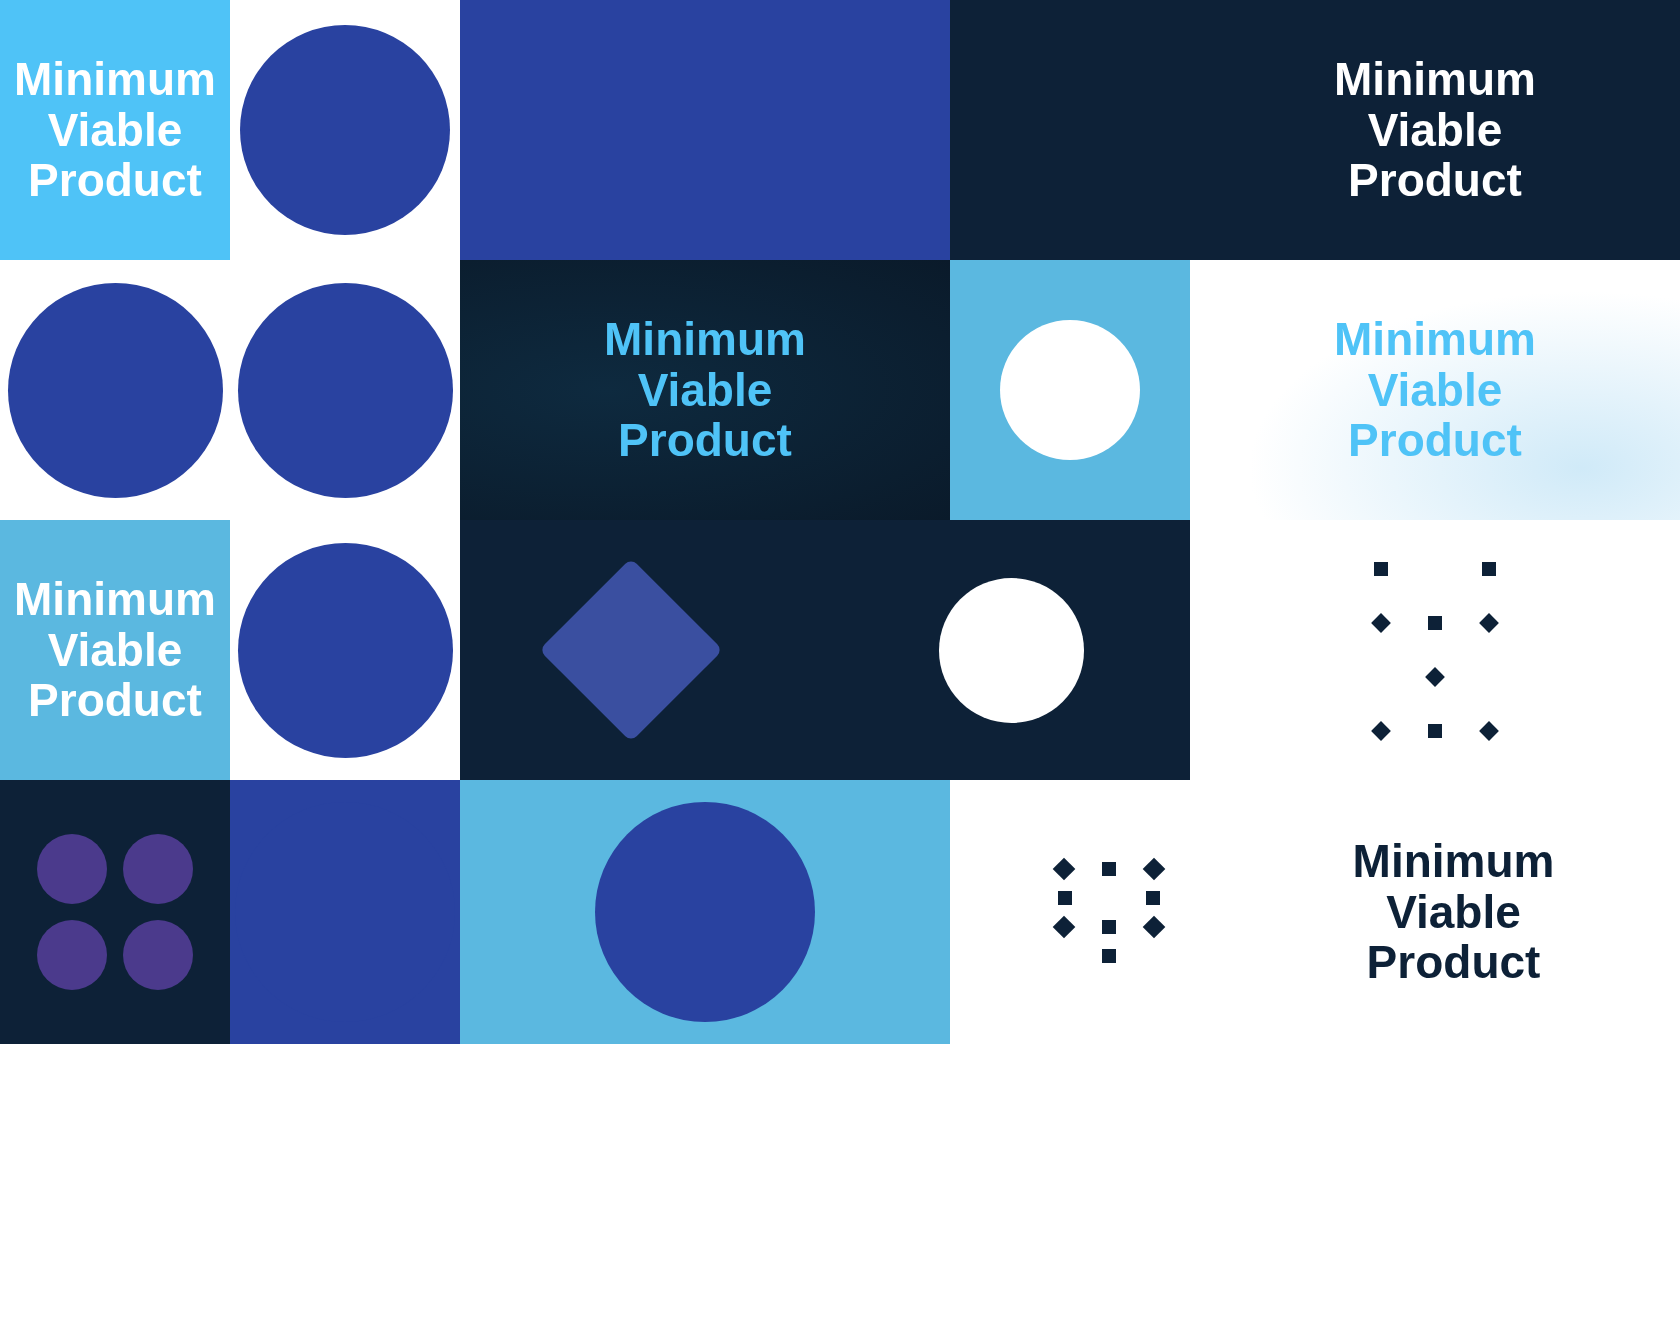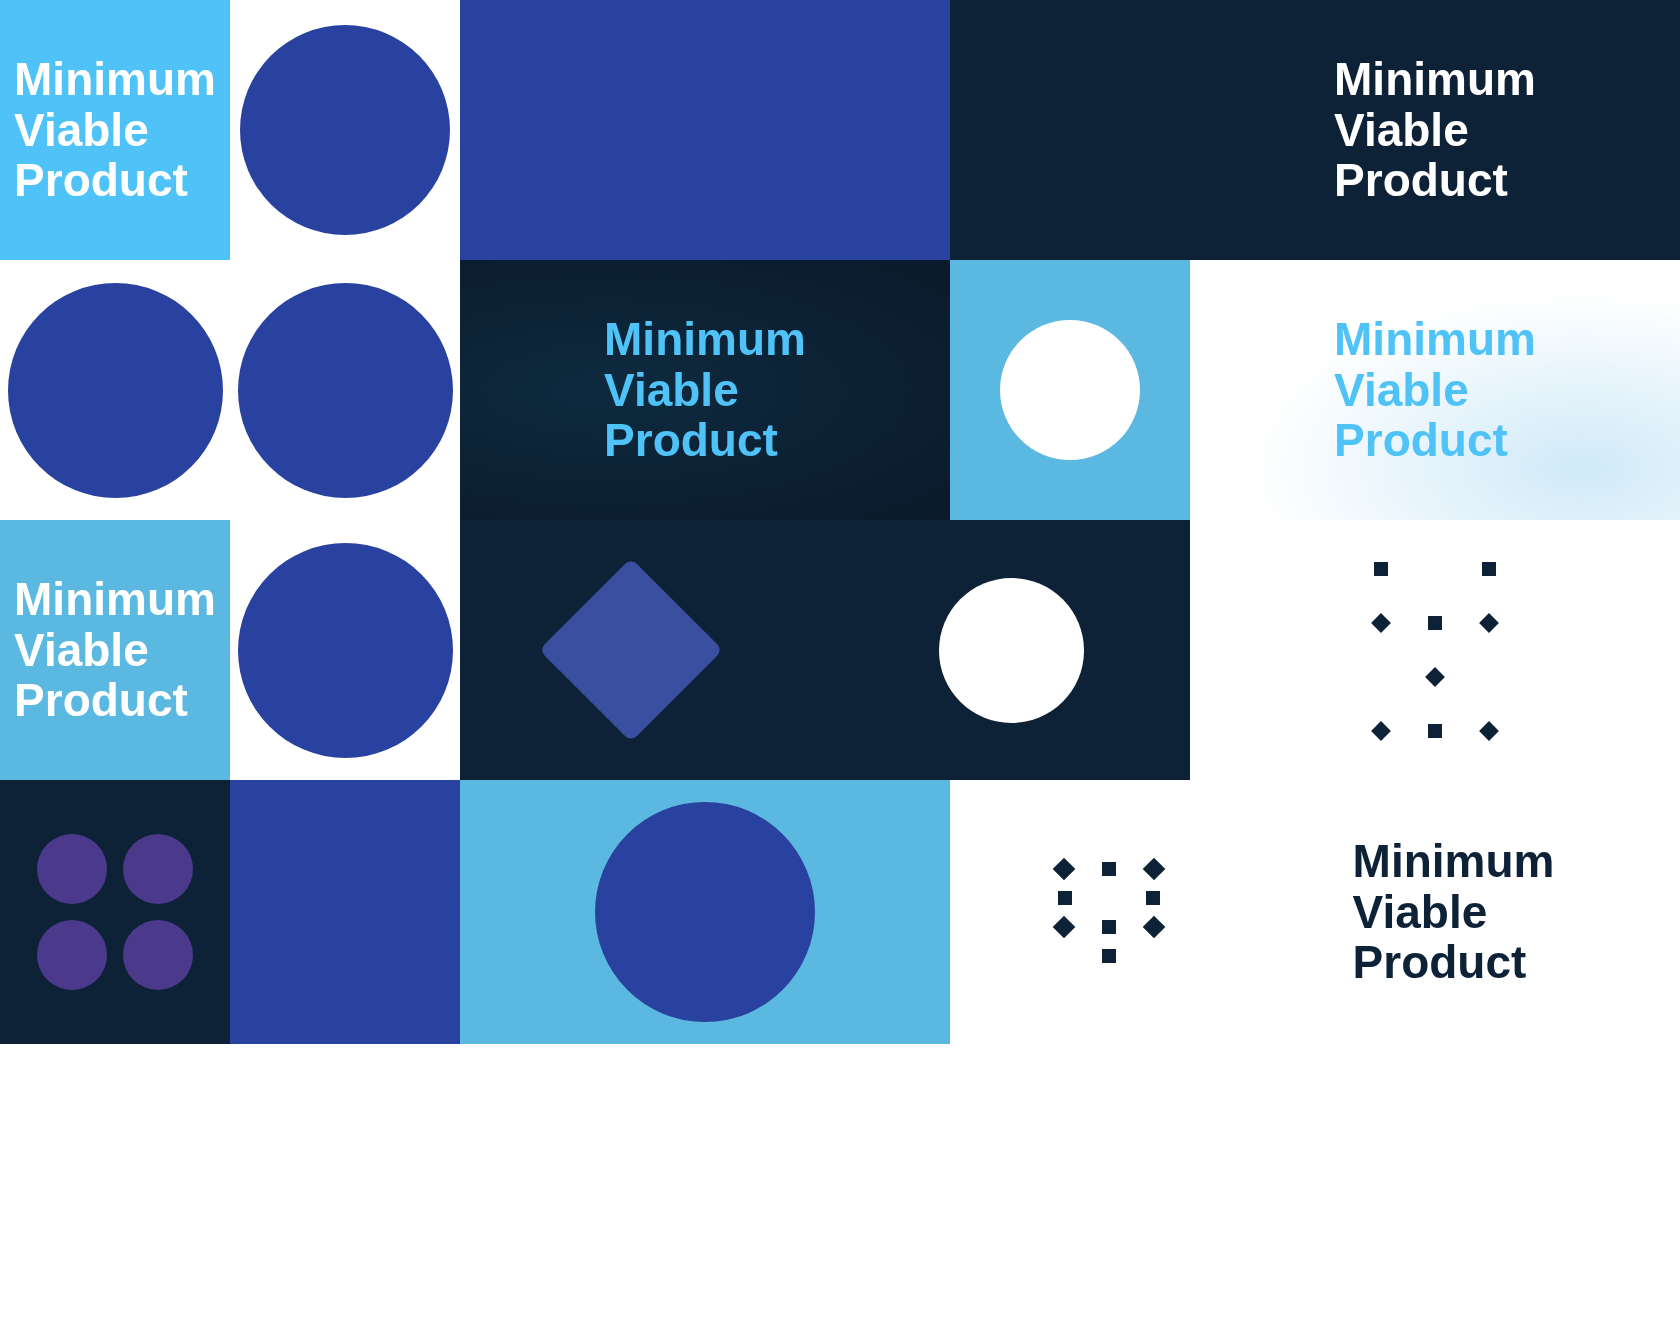--- a/index.html
+++ b/index.html
@@ -128,20 +128,21 @@
       background: #ffffff;
       grid-column: 4 / 6;
       grid-row: 4;
     }
 
     
     .mvp-text {
       font-size: 46px;
       font-weight: 900;
       line-height: 1.1;
+      text-align: center;
       text-transform: none;
     }
     .mvp-white { color: #ffffff; }
     .mvp-cyan { color: #4FC3F7; }
 
     
     .circle {
       border-radius: 50%;
     }
     .circle-blue-large {

